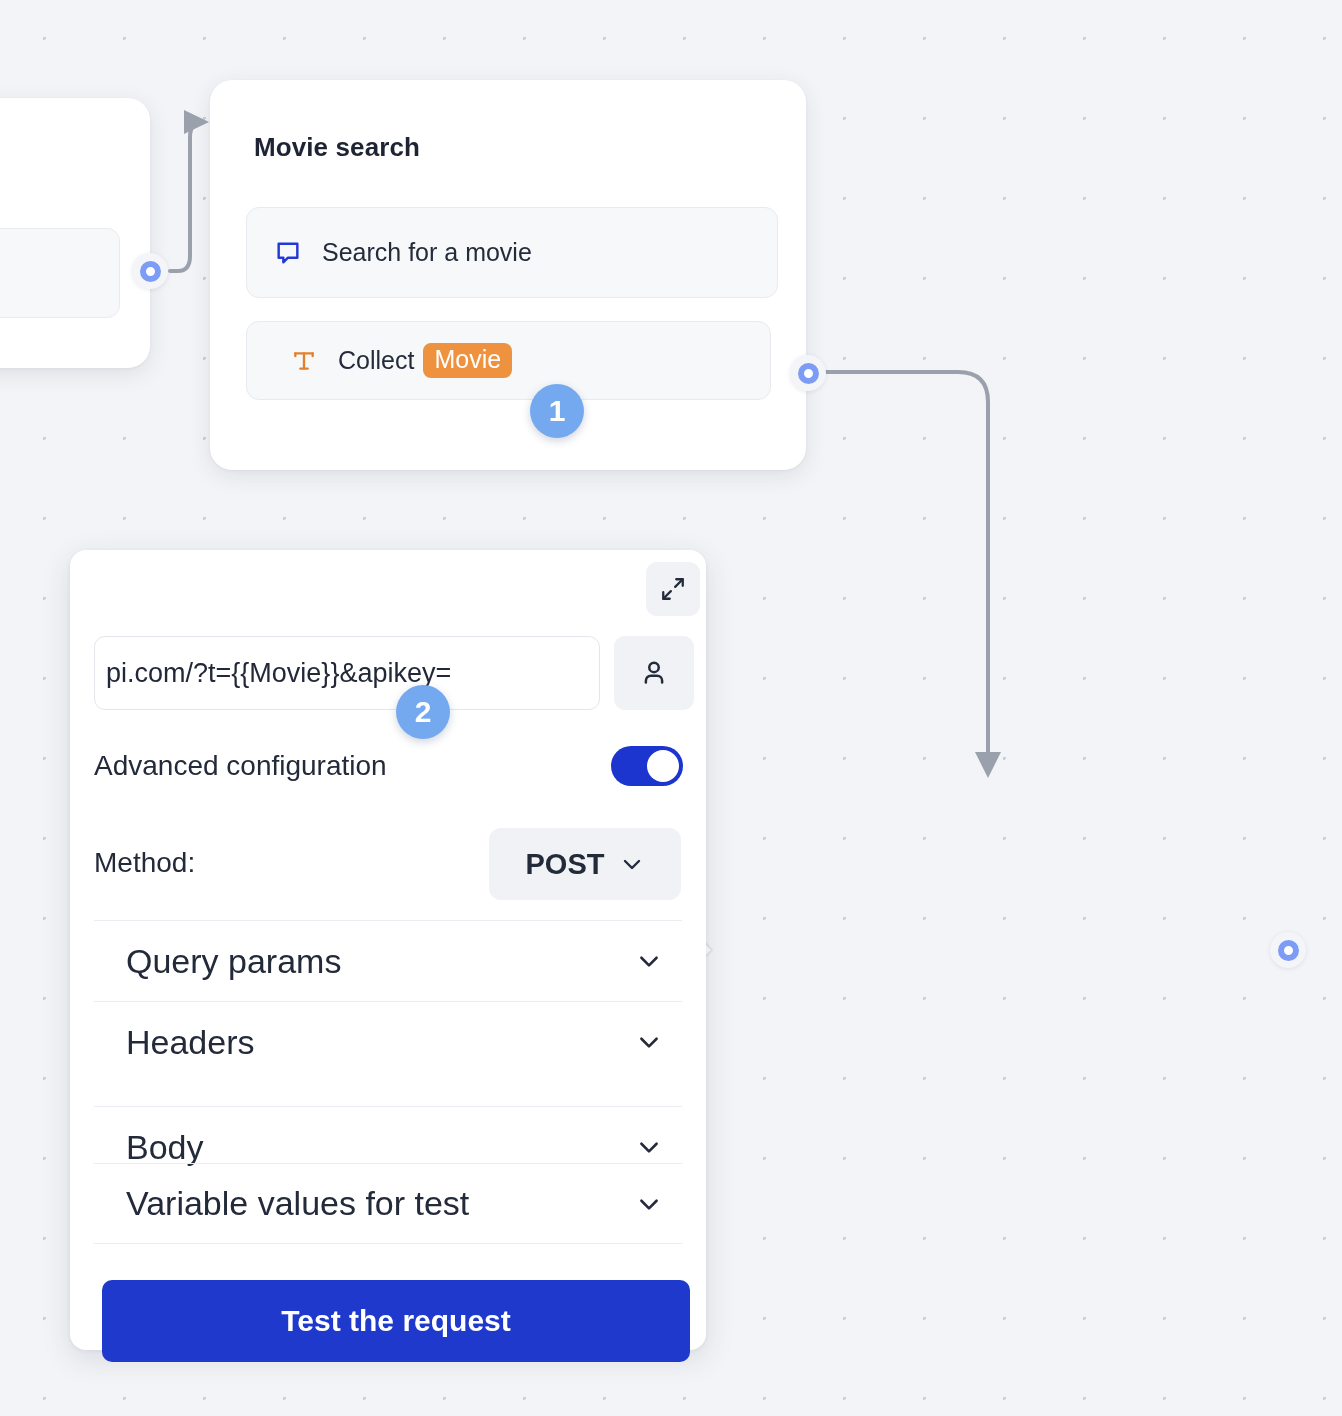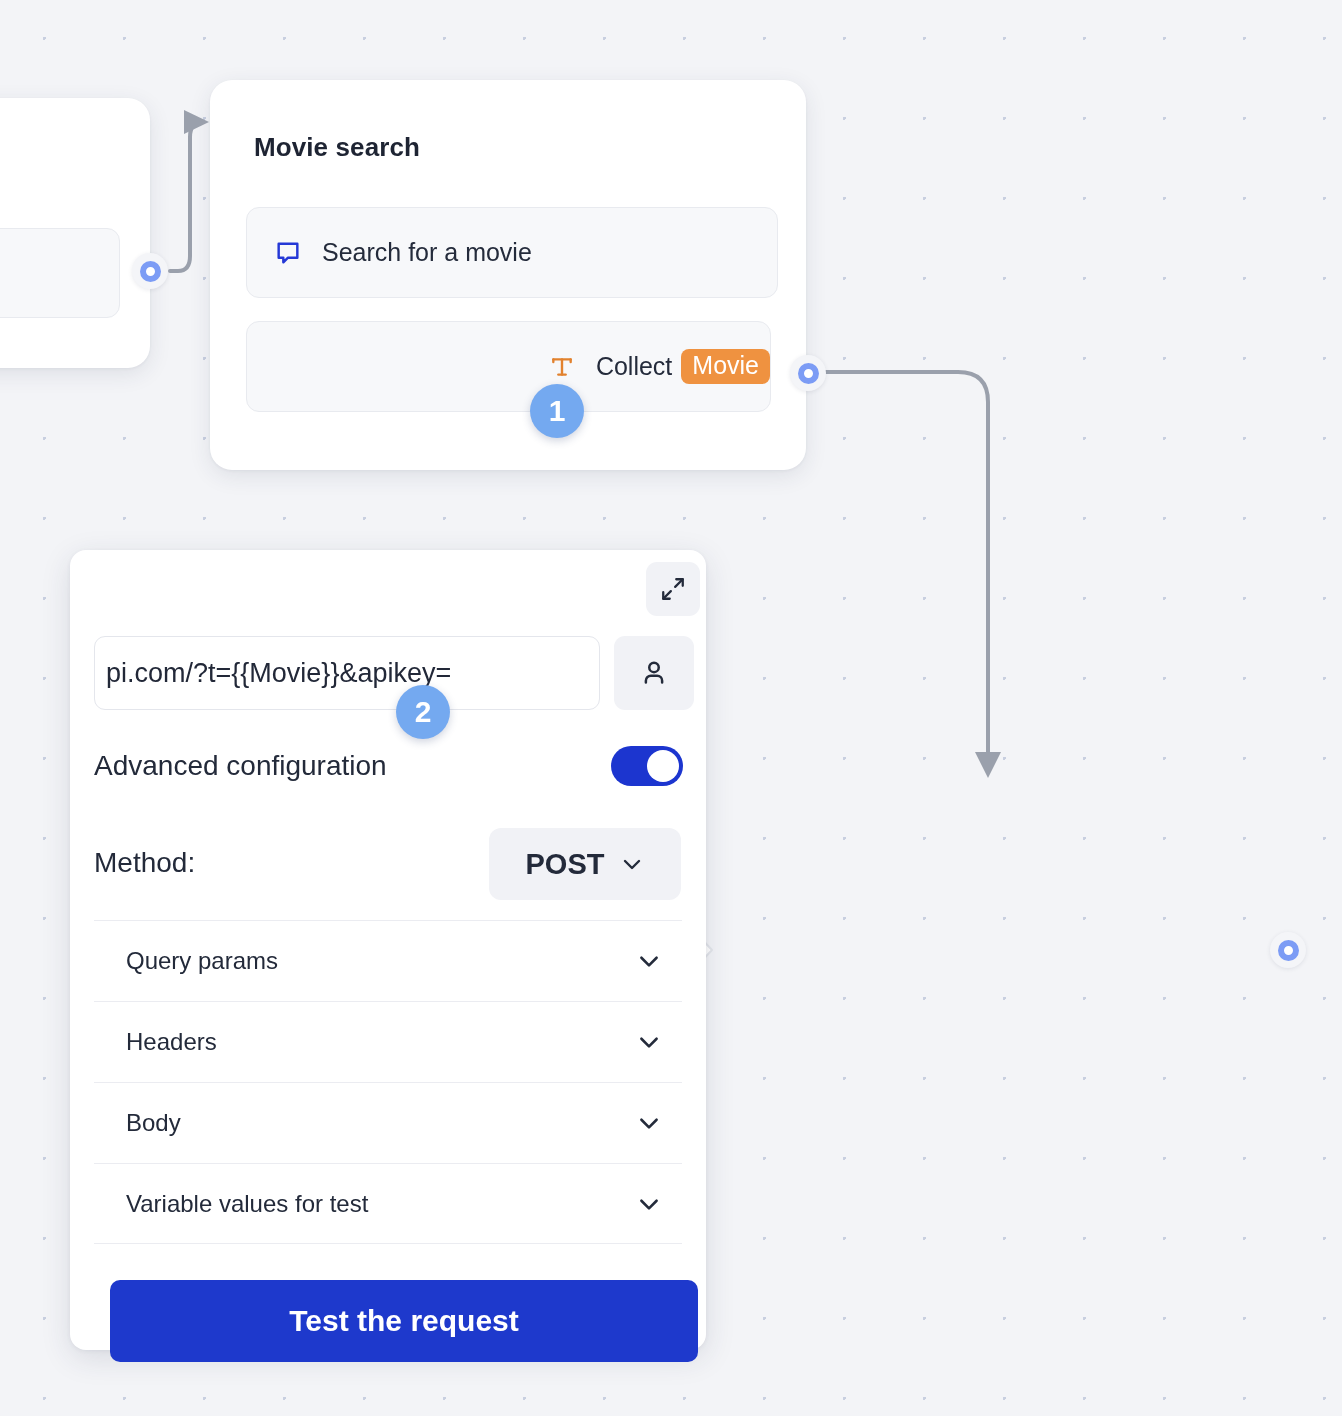--- a/index.html
+++ b/index.html
@@ -190,32 +190,32 @@
     width: 588px;
     height: 81px;
     border-top: 1px solid #ebecf1;
     display: flex;
     align-items: center;
     justify-content: space-between;
     box-sizing: border-box;
     cursor: pointer;
   }
   .accordion-label {
-    font-size: 24px;
+    font-size: 34px;
     color: #232a3a;
     padding-left: 32px;
   }
   .accordion-chev {
     padding-right: 20px;
     display: flex;
     align-items: center;
   }
   .primary-btn {
     position: absolute;
-    left: 40px;
+    left: 32px;
     top: 730px;
     width: 588px;
     height: 82px;
     border: none;
     border-radius: 10px;
     background: #1e39cc;
     color: #ffffff;
     font-size: 30px;
     font-weight: bold;
     font-family: "Liberation Sans", sans-serif;
@@ -248,21 +248,21 @@
 
     <div class="node-row" style="left:36px;top:127px;width:532px;height:91px;position:absolute;padding-left:26px;">
       <span class="row-icon" style="width:30px;height:30px;">
         <svg width="28" height="28" viewBox="0 0 24 24" fill="none" stroke="#2438d6" stroke-width="2.1" stroke-linecap="round" stroke-linejoin="round">
           <path d="M20 4H4v12h4v4l4-4h8z"></path>
         </svg>
       </span>
       <span class="row-label" style="margin-left:19px;">Search for a movie</span>
     </div>
 
-    <div class="node-row" style="left:36px;top:241px;width:525px;height:91px;position:absolute;padding-left:42px;justify-content:flex-end;">
+    <div class="node-row" style="left:36px;top:241px;width:525px;height:79px;position:absolute;padding-left:42px;">
       <span class="row-icon" style="width:30px;height:30px;">
         <svg width="26" height="26" viewBox="0 0 24 24" fill="none" stroke="#e2822e" stroke-width="2.2" stroke-linecap="round">
           <path d="M4 5h16"></path>
             <path d="M12 5v14"></path>
           <path d="M4 5v2.4"></path>
             <path d="M20 5v2.4"></path>
           <path d="M8.6 19h6.8"></path>
         </svg>
       </span>
       <span class="row-label" style="margin-left:19px;">Collect</span>
@@ -333,21 +333,21 @@
 
     <div class="accordion-row" style="top:451px;">
       <span class="accordion-label">Headers</span>
       <span class="accordion-chev">
         <svg width="26" height="26" viewBox="0 0 24 24" fill="none" stroke="#242b3b" stroke-width="2.4" stroke-linecap="round" stroke-linejoin="round">
           <path d="M5 9l7 7 7-7"></path>
         </svg>
       </span>
     </div>
 
-    <div class="accordion-row" style="top:532px;text-align:center;">
+    <div class="accordion-row" style="top:556px;text-align:center;">
       <span class="accordion-label">Body</span>
       <span class="accordion-chev">
         <svg width="26" height="26" viewBox="0 0 24 24" fill="none" stroke="#242b3b" stroke-width="2.4" stroke-linecap="round" stroke-linejoin="round">
           <path d="M5 9l7 7 7-7"></path>
         </svg>
       </span>
     </div>
 
     <div class="accordion-row" style="top:613px;border-bottom:1px solid #ebecf1;">
       <span class="accordion-label">Variable values for test</span>

